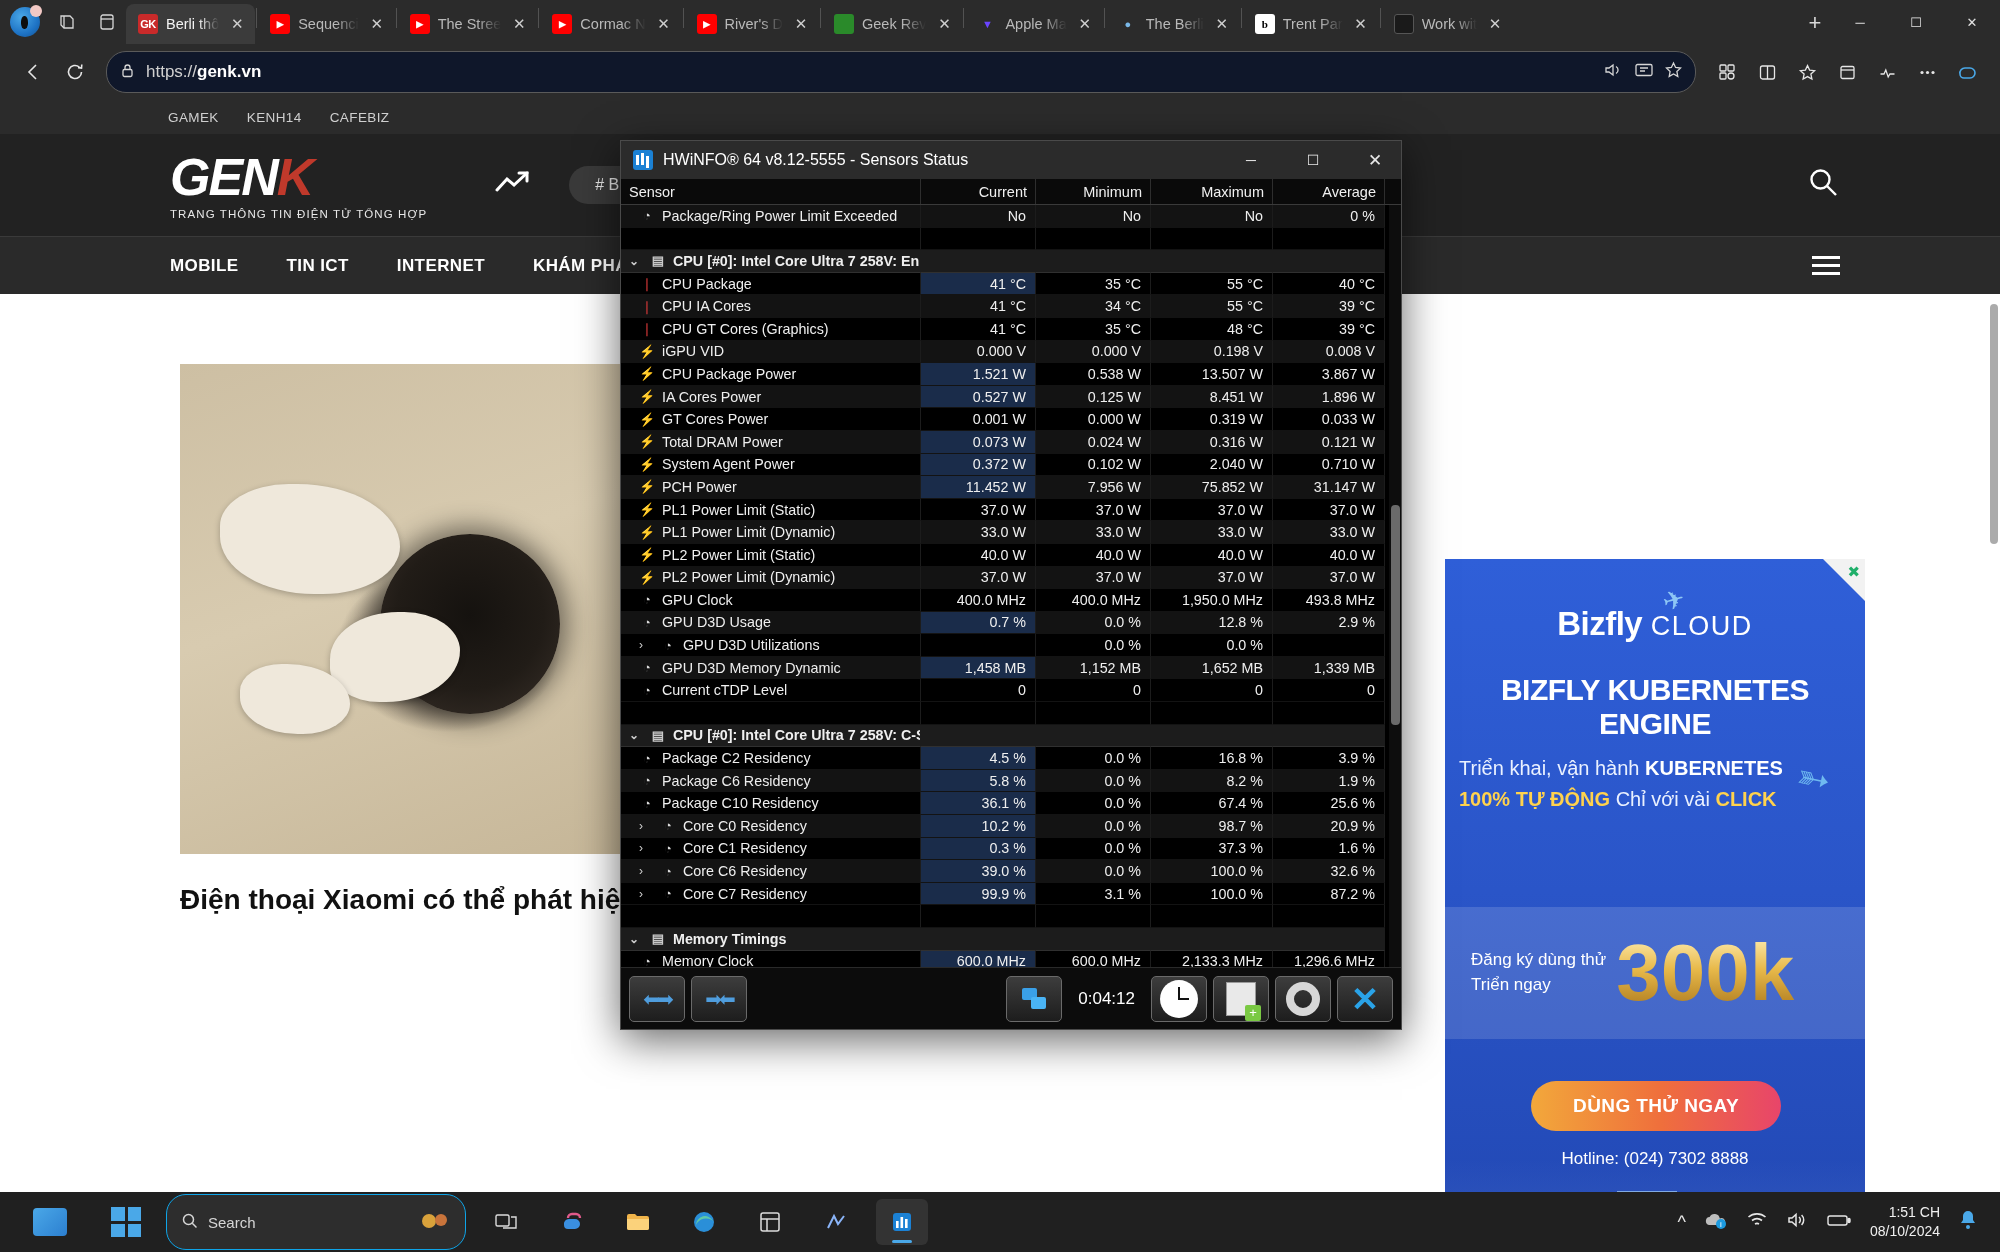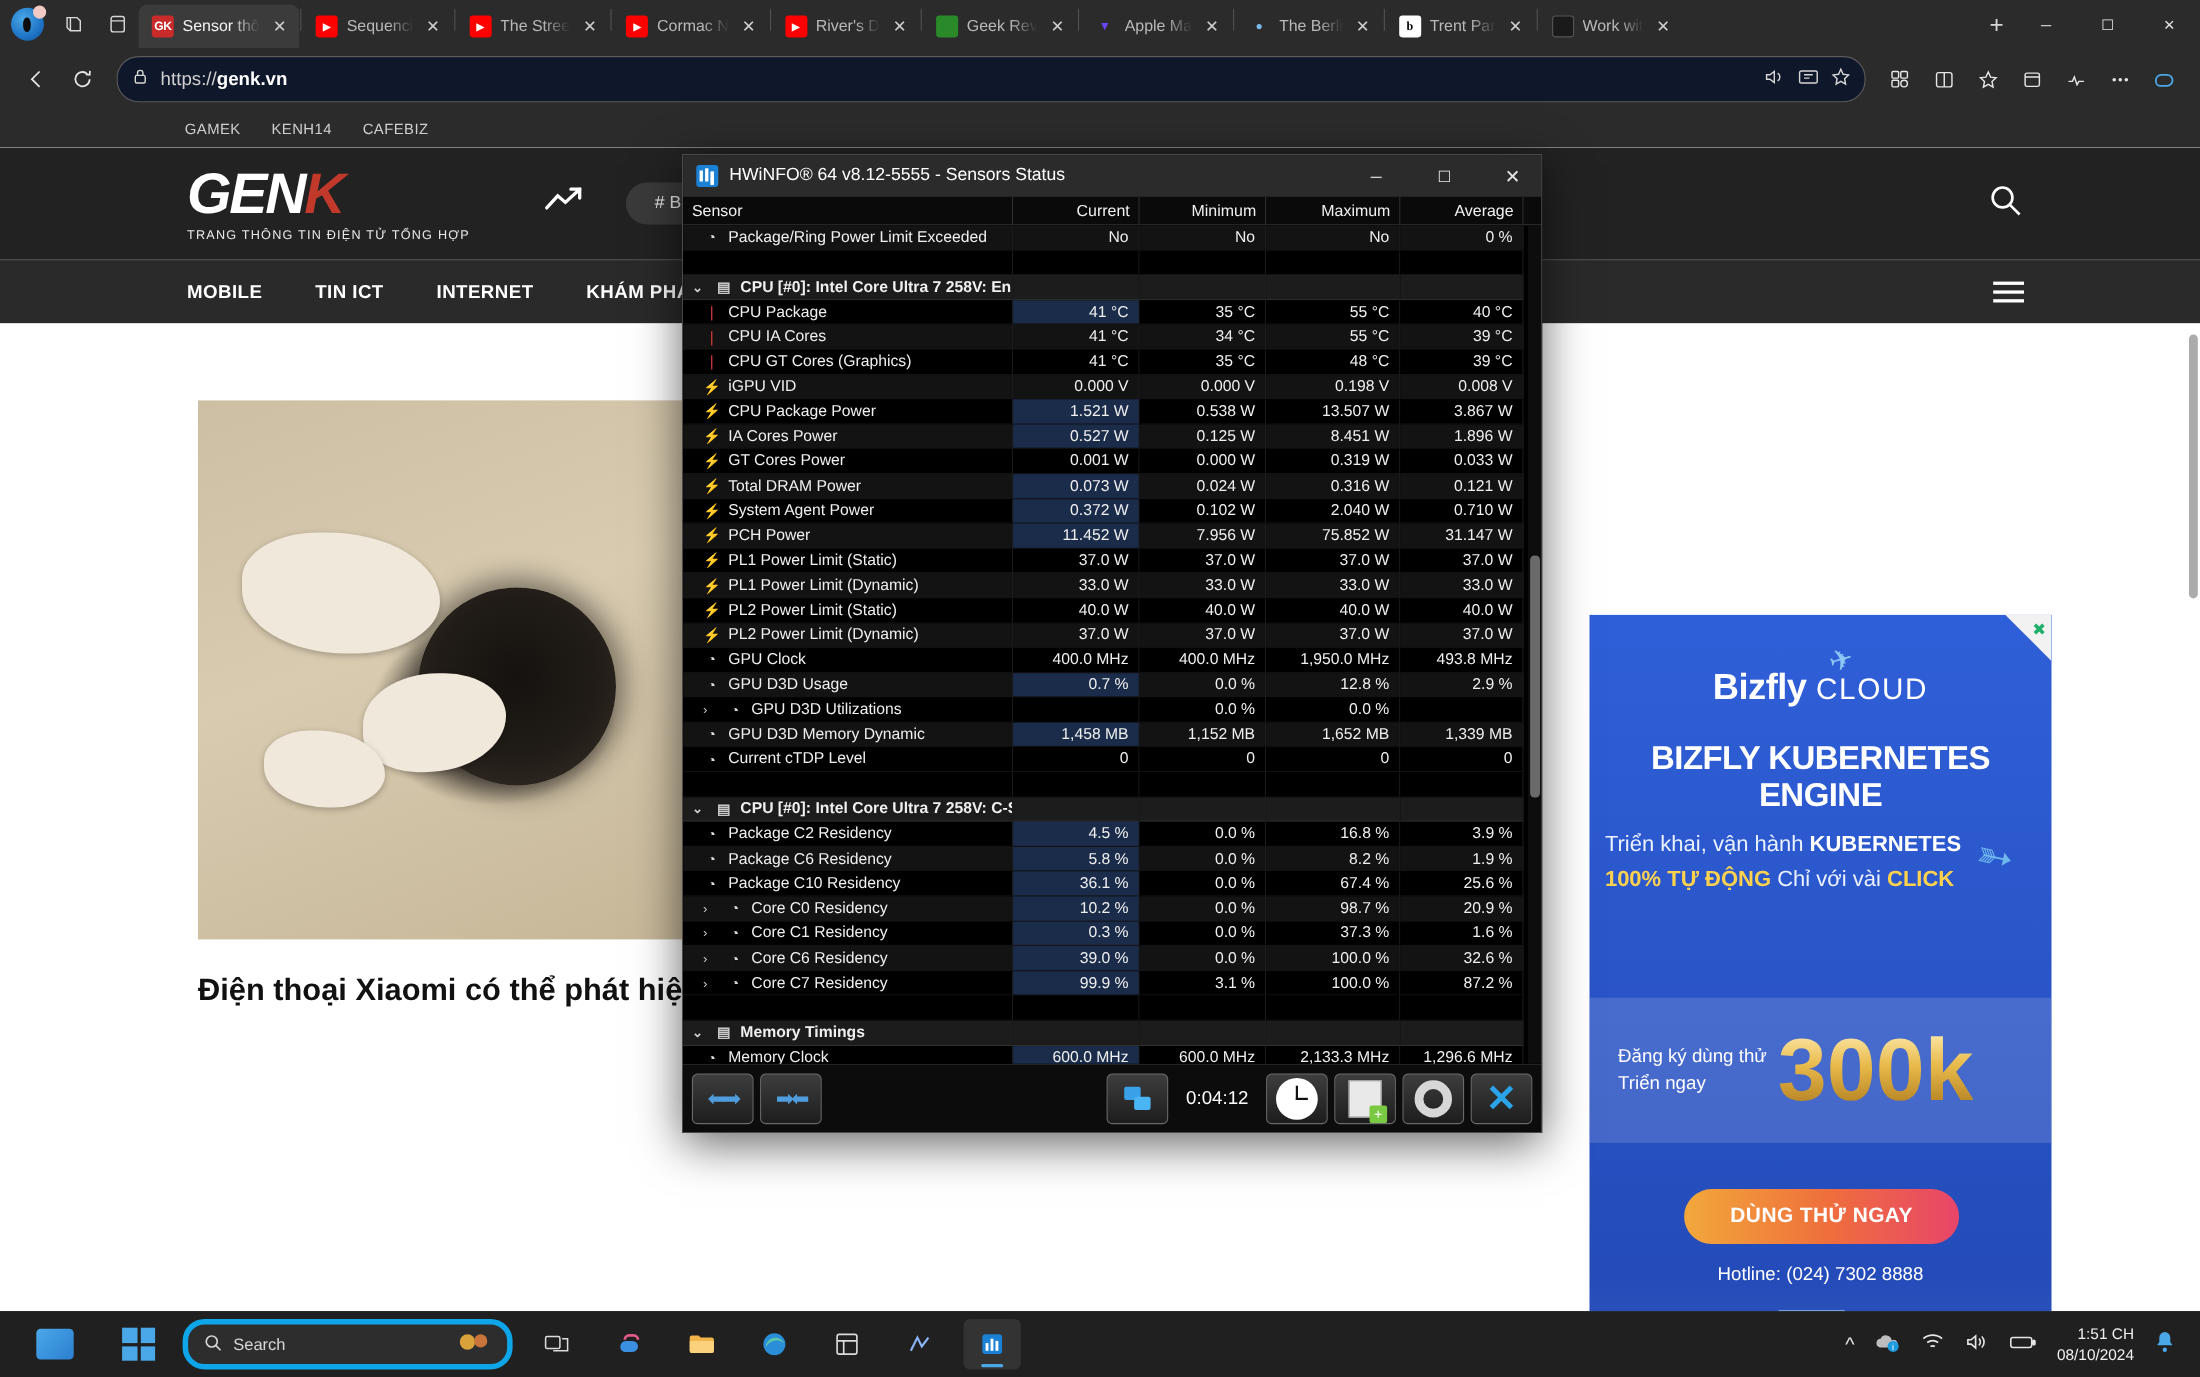--- a/index.html
+++ b/index.html
@@ -249,21 +249,21 @@
   .taskbar {
     position:absolute; left:0; right:0; bottom:0; height:60px; background:#202020;
     display:flex; align-items:center;
   }
   .tb-left { width:100px; display:flex; align-items:center; justify-content:center; }
   .widgets { width:34px; height:28px; border-radius:4px; background:linear-gradient(135deg,#4aa8e8,#2c7fd0); }
   .tb-center { flex:1; display:flex; align-items:center; gap:14px; }
   .winlogo { width:30px; height:30px; display:grid; grid-template-columns:1fr 1fr; grid-gap:3px; }
   .winlogo i { background:#4aa8e8; display:block; }
   .searchpill {
-    width:300px; height:46px; border-radius:20px; background:#2d2d2d; border:5px solid #0ea5e9;
+    width:300px; height:56px; border-radius:20px; background:#2d2d2d; border:1px solid #0ea5e9;
     display:flex; align-items:center; padding:0 14px; gap:10px; color:#d6d6d6; font-size:15px;
   }
   .tb-app { width:52px; height:46px; border-radius:6px; display:flex; align-items:center;
      justify-content:center; position:relative; }
   .tb-app.active { background:#333; }
   .tb-app.active::after { content:""; position:absolute; bottom:2px; left:16px; width:20px; height:3px;
      border-radius:2px; background:#4aa8e8; }
   .tb-right { margin-left:auto; display:flex; align-items:center; gap:18px; padding-right:22px; color:#e6e6e6; }
   .clock-tb { text-align:right; font-size:14px; line-height:1.35; color:#f0f0f0; }
   .tray-ico { font-size:18px; }
@@ -286,21 +286,21 @@
         <svg width="18" height="18" viewBox="0 0 18 18" fill="none" stroke="currentColor" stroke-width="1.3">
           <rect x="3" y="2" width="12" height="14" rx="2"></rect>
             <path d="M3 6 L15 6"></path>
         </svg>
       </div>
     </div>
 
     <div class="tabs" id="tabs-container">
         <div class="tab active">
           <span class="favicon fav-genk">GK</span>
-          <span class="tlabel">Sensor thô</span>
+          <span class="tlabel">Berli thô</span>
           <span class="tclose">✕</span>
         </div>
         <div class="tabsep"></div>
         <div class="tab">
           <span class="favicon fav-yt"></span>
           <span class="tlabel">Sequenci</span>
           <span class="tclose">✕</span>
         </div>
         <div class="tabsep"></div>
         <div class="tab">

